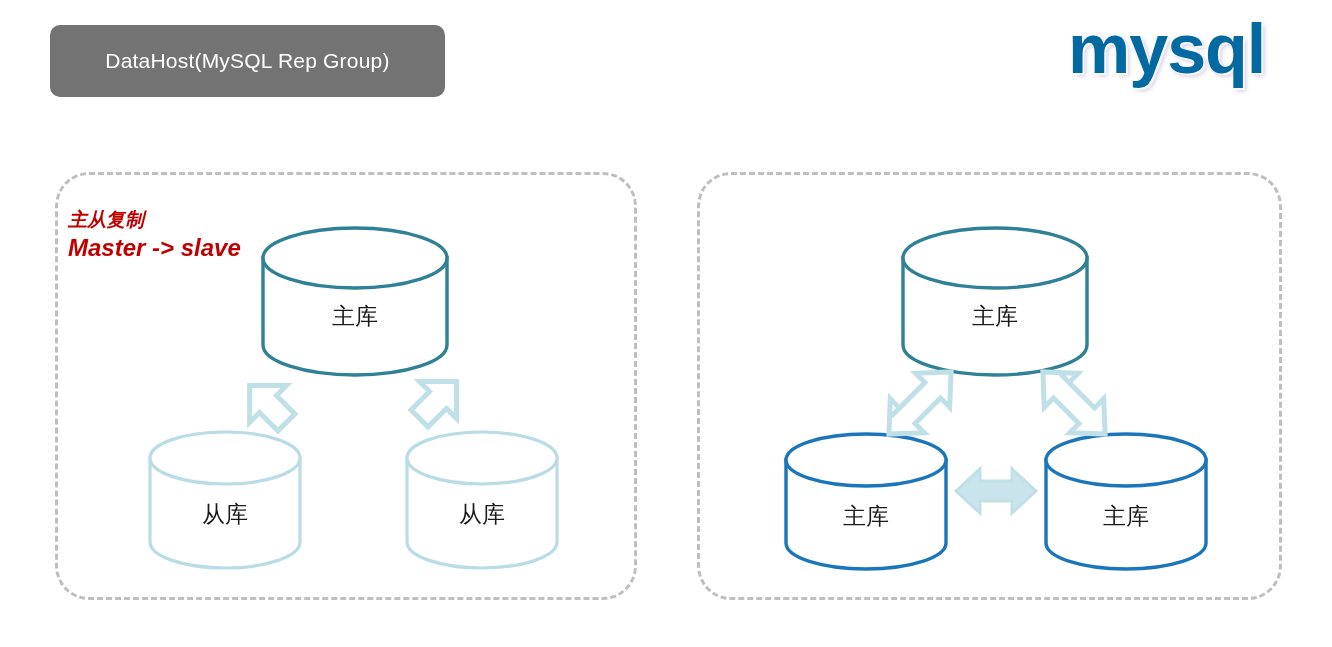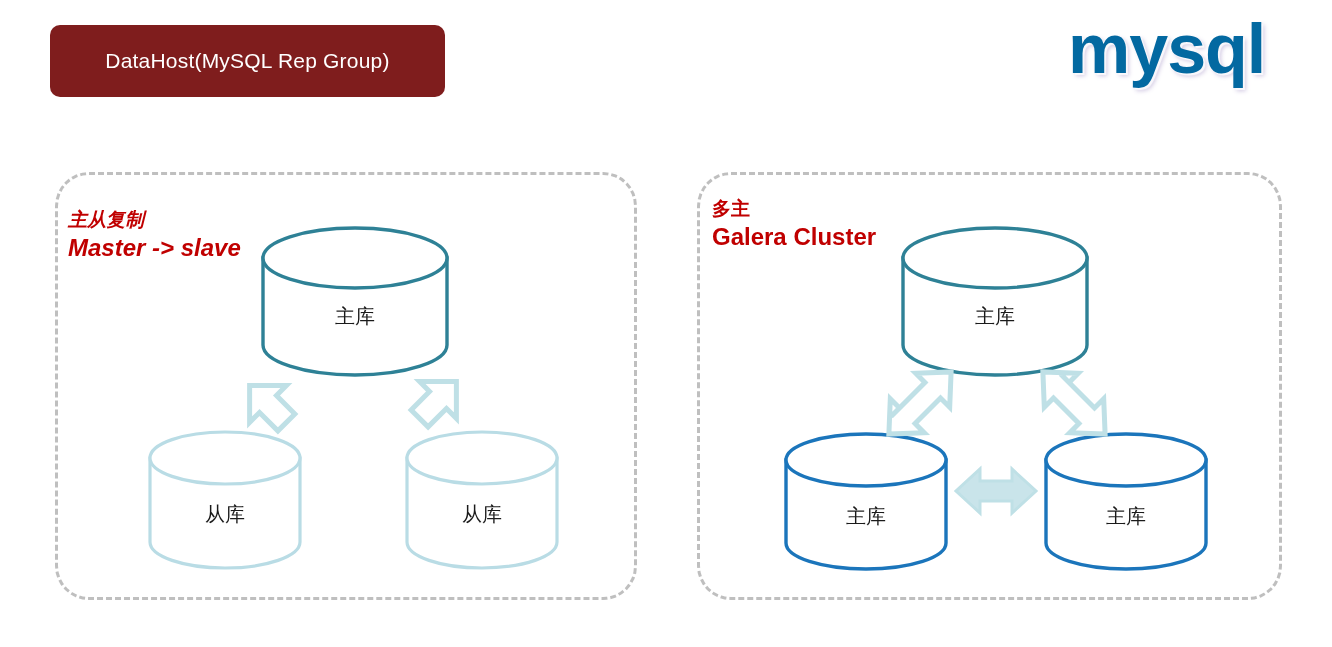--- a/index.html
+++ b/index.html
@@ -6,21 +6,21 @@
   body{
     width:1332px;height:647px;background:#ffffff;
     font-family:"Liberation Sans","DejaVu Sans",sans-serif;
     position:relative;overflow:hidden;
   }
   #stage{position:absolute;left:0;top:0;width:1332px;height:647px;}
 
   
   .banner{
     position:absolute;left:50px;top:25px;width:395px;height:72px;
-    background:#7f1d1d;border-radius:10px;
+    background:#737373;border-radius:10px;
     display:flex;align-items:center;justify-content:center;
   }
   .banner-label{
     color:#ffffff;font-size:21px;letter-spacing:.2px;white-space:nowrap;
   }
 
   
   .logo{
     position:absolute;left:1068px;top:14px;
     font-size:70px;font-weight:bold;letter-spacing:-1px;
@@ -43,21 +43,21 @@
   }
   .panel-title .cn{display:block;font-size:19px;}
   .panel-title .en{display:block;font-size:24px;}
   #title-left{left:68px;top:207px;font-style:italic;}
   #title-right{left:712px;top:196px;}
 
   
   svg.layer{position:absolute;left:0;top:0;width:1332px;height:647px;overflow:visible;}
 
   .db-label{
-    position:absolute;font-size:20px;color:#1a1a1a;
+    position:absolute;font-size:23px;color:#1a1a1a;
     font-family:"DejaVu Sans","Liberation Sans",sans-serif;
     white-space:nowrap;transform:translate(-50%,-50%);
   }
 </style>
 </head>
 <body>
 
 <div id="stage">
 
   <div class="banner">
@@ -67,24 +67,20 @@
   <div class="logo">mysql</div>
 
   <div class="panel" id="panel-left"></div>
   <div class="panel" id="panel-right"></div>
 
   <div class="panel-title" id="title-left">
     <span class="cn">主从复制</span>
     <span class="en">Master -&gt; slave</span>
   </div>
 
-  <div class="panel-title" id="title-right">
-    <span class="cn">多主</span>
-    <span class="en">Galera Cluster</span>
-  </div>
 
   <svg class="layer" viewBox="0 0 1332 647">
 
     <g>
       <path d="M263,258 L263,345 A92,30 0 0,0 447,345 L447,258 Z" fill="#ffffff" stroke="#2E8196" stroke-width="3.4"></path>
       <ellipse cx="355" cy="258" rx="92" ry="30" fill="#ffffff" stroke="#2E8196" stroke-width="3.4"></ellipse>
     </g>
 
     <g>
       <path d="M150,458 L150,542 A75,26 0 0,0 300,542 L300,458 Z" fill="#ffffff" stroke="#B9DCE5" stroke-width="3.2"></path>

